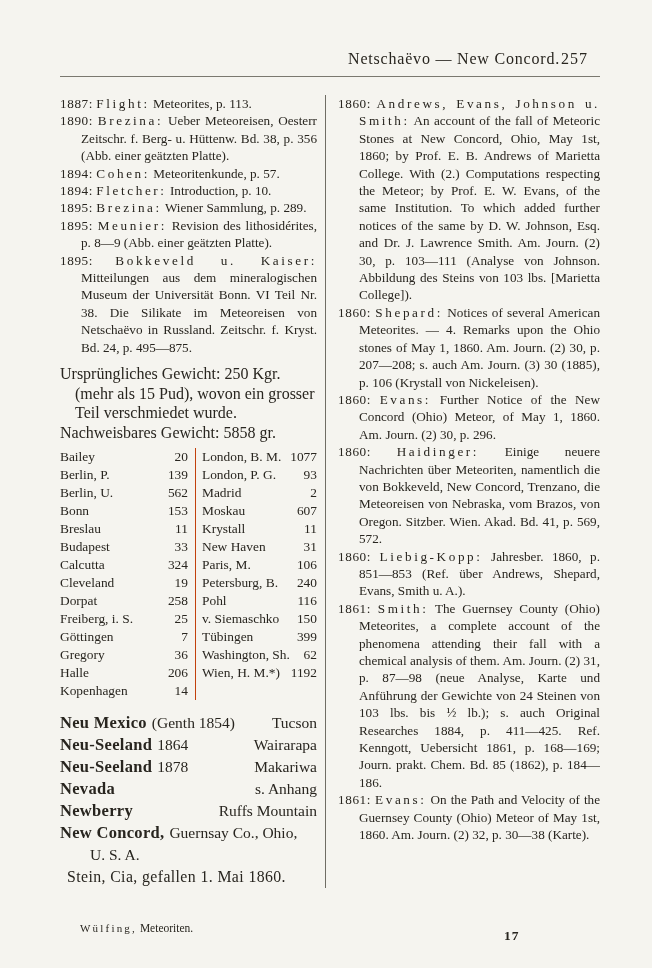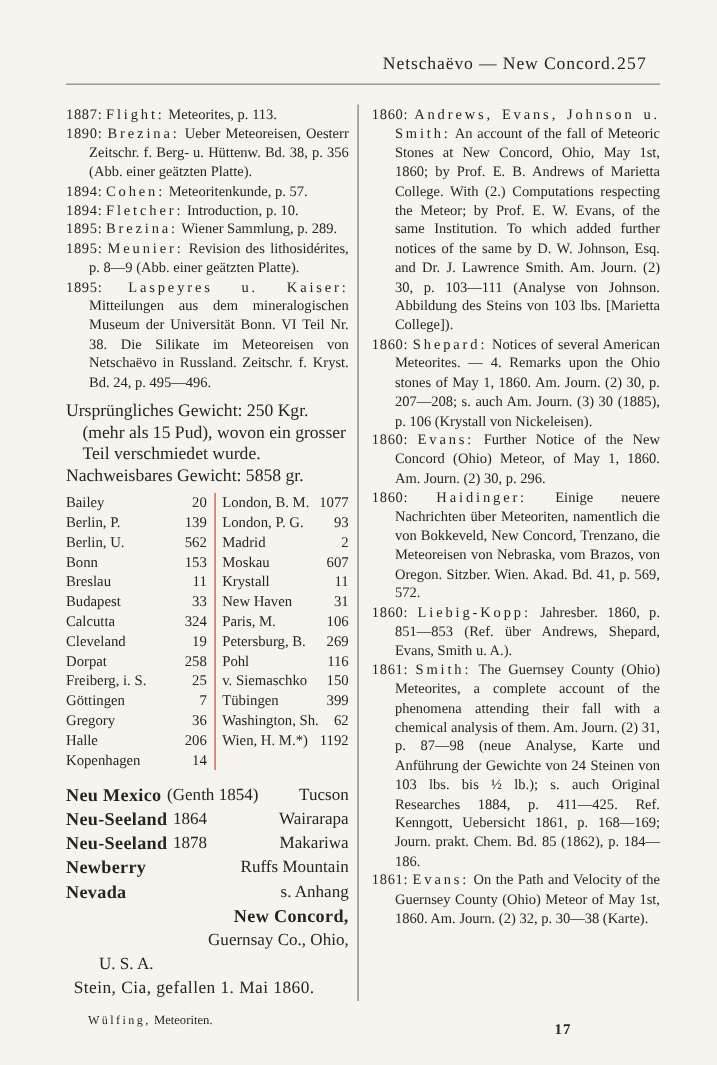--- a/index.html
+++ b/index.html
@@ -40,21 +40,21 @@
   .dist-row { display: flex; justify-content: space-between; }
   .dist-value { text-align: right; }
 
   
   .index-list { margin-top: 12px; }
   .idx-row { display: flex; align-items: center; font-size: 15.5px; line-height: 22px; }
   .idx-head { font-weight: bold; font-size: 16.5px; letter-spacing: 0.3px; }
   .idx-annot { margin-left: 5px; }
   .idx-loc { margin-left: auto; }
 
-  .nc-line1 { display: flex; align-items: flex-end; font-size: 15.5px; line-height: 22px; flex-direction: column; }
+  .nc-line1 { display: flex; align-items: flex-end; font-size: 15.5px; line-height: 22px; }
   .nc-line2 { font-size: 15.5px; line-height: 21px; padding-left: 30px; }
   .stein { margin: 1px 0 0 0; font-size: 15.8px; line-height: 22px; padding-left: 7px; letter-spacing: 0.4px; font-family: Liberation Serif, serif; }
 
   
   .page-footer { position: absolute; left: 60px; right: 52px; top: 922px; font-size: 11.5px; }
   .sig { padding-left: 20px; }
   .sig-name { letter-spacing: 2.2px; font-weight: normal; font-size: 11px; }
   .sheet { position: absolute; left: 444px; top: 6px; font-size: 13.5px; font-weight: bold; letter-spacing: 1px; }
 </style>
 </head>
@@ -81,21 +81,21 @@
           <p class="bib"><span class="year">1890:</span> <span class="author">Brezina:</span> <span class="text">Ueber Meteoreisen, Oesterr Zeitschr. f. Berg- u. Hüttenw. Bd. 38, p. 356 (Abb. einer geätzten Platte).</span></p>
 
           <p class="bib"><span class="year">1894:</span> <span class="author">Cohen:</span> <span class="text">Meteoritenkunde, p. 57.</span></p>
 
           <p class="bib"><span class="year">1894:</span> <span class="author">Fletcher:</span> <span class="text">Introduction, p. 10.</span></p>
 
           <p class="bib"><span class="year">1895:</span> <span class="author">Brezina:</span> <span class="text">Wiener Sammlung, p. 289.</span></p>
 
           <p class="bib"><span class="year">1895:</span> <span class="author">Meunier:</span> <span class="text">Revision des lithosidérites, p. 8—9 (Abb. einer geätzten Platte).</span></p>
 
-          <p class="bib"><span class="year">1895:</span> <span class="author">Laspeyres u. Kaiser:</span> <span class="text">Mitteilungen aus dem mineralogischen Museum der Universität Bonn. VI Teil Nr. 38. Die Silikate im Meteoreisen von Netschaëvo in Russland. Zeitschr. f. Kryst. Bd. 24, p. 495—496.</span></p>
+          <p class="bib"><span class="year">1895:</span> <span class="author">Bokkeveld u. Kaiser:</span> <span class="text">Mitteilungen aus dem mineralogischen Museum der Universität Bonn. VI Teil Nr. 38. Die Silikate im Meteoreisen von Netschaëvo in Russland. Zeitschr. f. Kryst. Bd. 24, p. 495—875.</span></p>
         </div>
 
       <div class="weight-block">
         <p class="weight">Ursprüngliches Gewicht: 250 Kgr. (mehr als 15 Pud), wovon ein grosser Teil verschmiedet wurde.</p>
         <p class="weight">Nachweisbares Gewicht: 5858 gr.</p>
       </div>
 
       <div class="dist-table">
         <div class="dist-half left">
 
@@ -201,21 +201,21 @@
               <span class="dist-value">31</span>
             </div>
 
             <div class="dist-row">
               <span class="dist-name">Paris, M.</span>
               <span class="dist-value">106</span>
             </div>
 
             <div class="dist-row">
               <span class="dist-name">Petersburg, B.</span>
-              <span class="dist-value">269</span>
+              <span class="dist-value">240</span>
             </div>
 
             <div class="dist-row">
               <span class="dist-name">Pohl</span>
               <span class="dist-value">116</span>
             </div>
 
             <div class="dist-row">
               <span class="dist-name">v. Siemaschko</span>
               <span class="dist-value">150</span>
@@ -252,29 +252,29 @@
             <span class="idx-loc">Wairarapa</span>
           </div>
 
           <div class="idx-row">
             <span class="idx-head">Neu-Seeland</span>
             <span class="idx-annot">1878</span>
             <span class="idx-loc">Makariwa</span>
           </div>
 
           <div class="idx-row">
+            <span class="idx-head">Nevada</span>
+            <span class="idx-annot"></span>
+            <span class="idx-loc">s. Anhang</span>
+          </div>
+
+          <div class="idx-row">
             <span class="idx-head">Newberry</span>
             <span class="idx-annot"></span>
             <span class="idx-loc">Ruffs Mountain</span>
-          </div>
-
-          <div class="idx-row">
-            <span class="idx-head">Nevada</span>
-            <span class="idx-annot"></span>
-            <span class="idx-loc">s. Anhang</span>
           </div>
         </div>
 
       <div>
         <div class="nc-line1">
           <span class="idx-head">New Concord,</span>
           <span class="idx-annot">Guernsay Co., Ohio,</span>
         </div>
         <div class="nc-line2">U. S. A.</div>
       </div>

